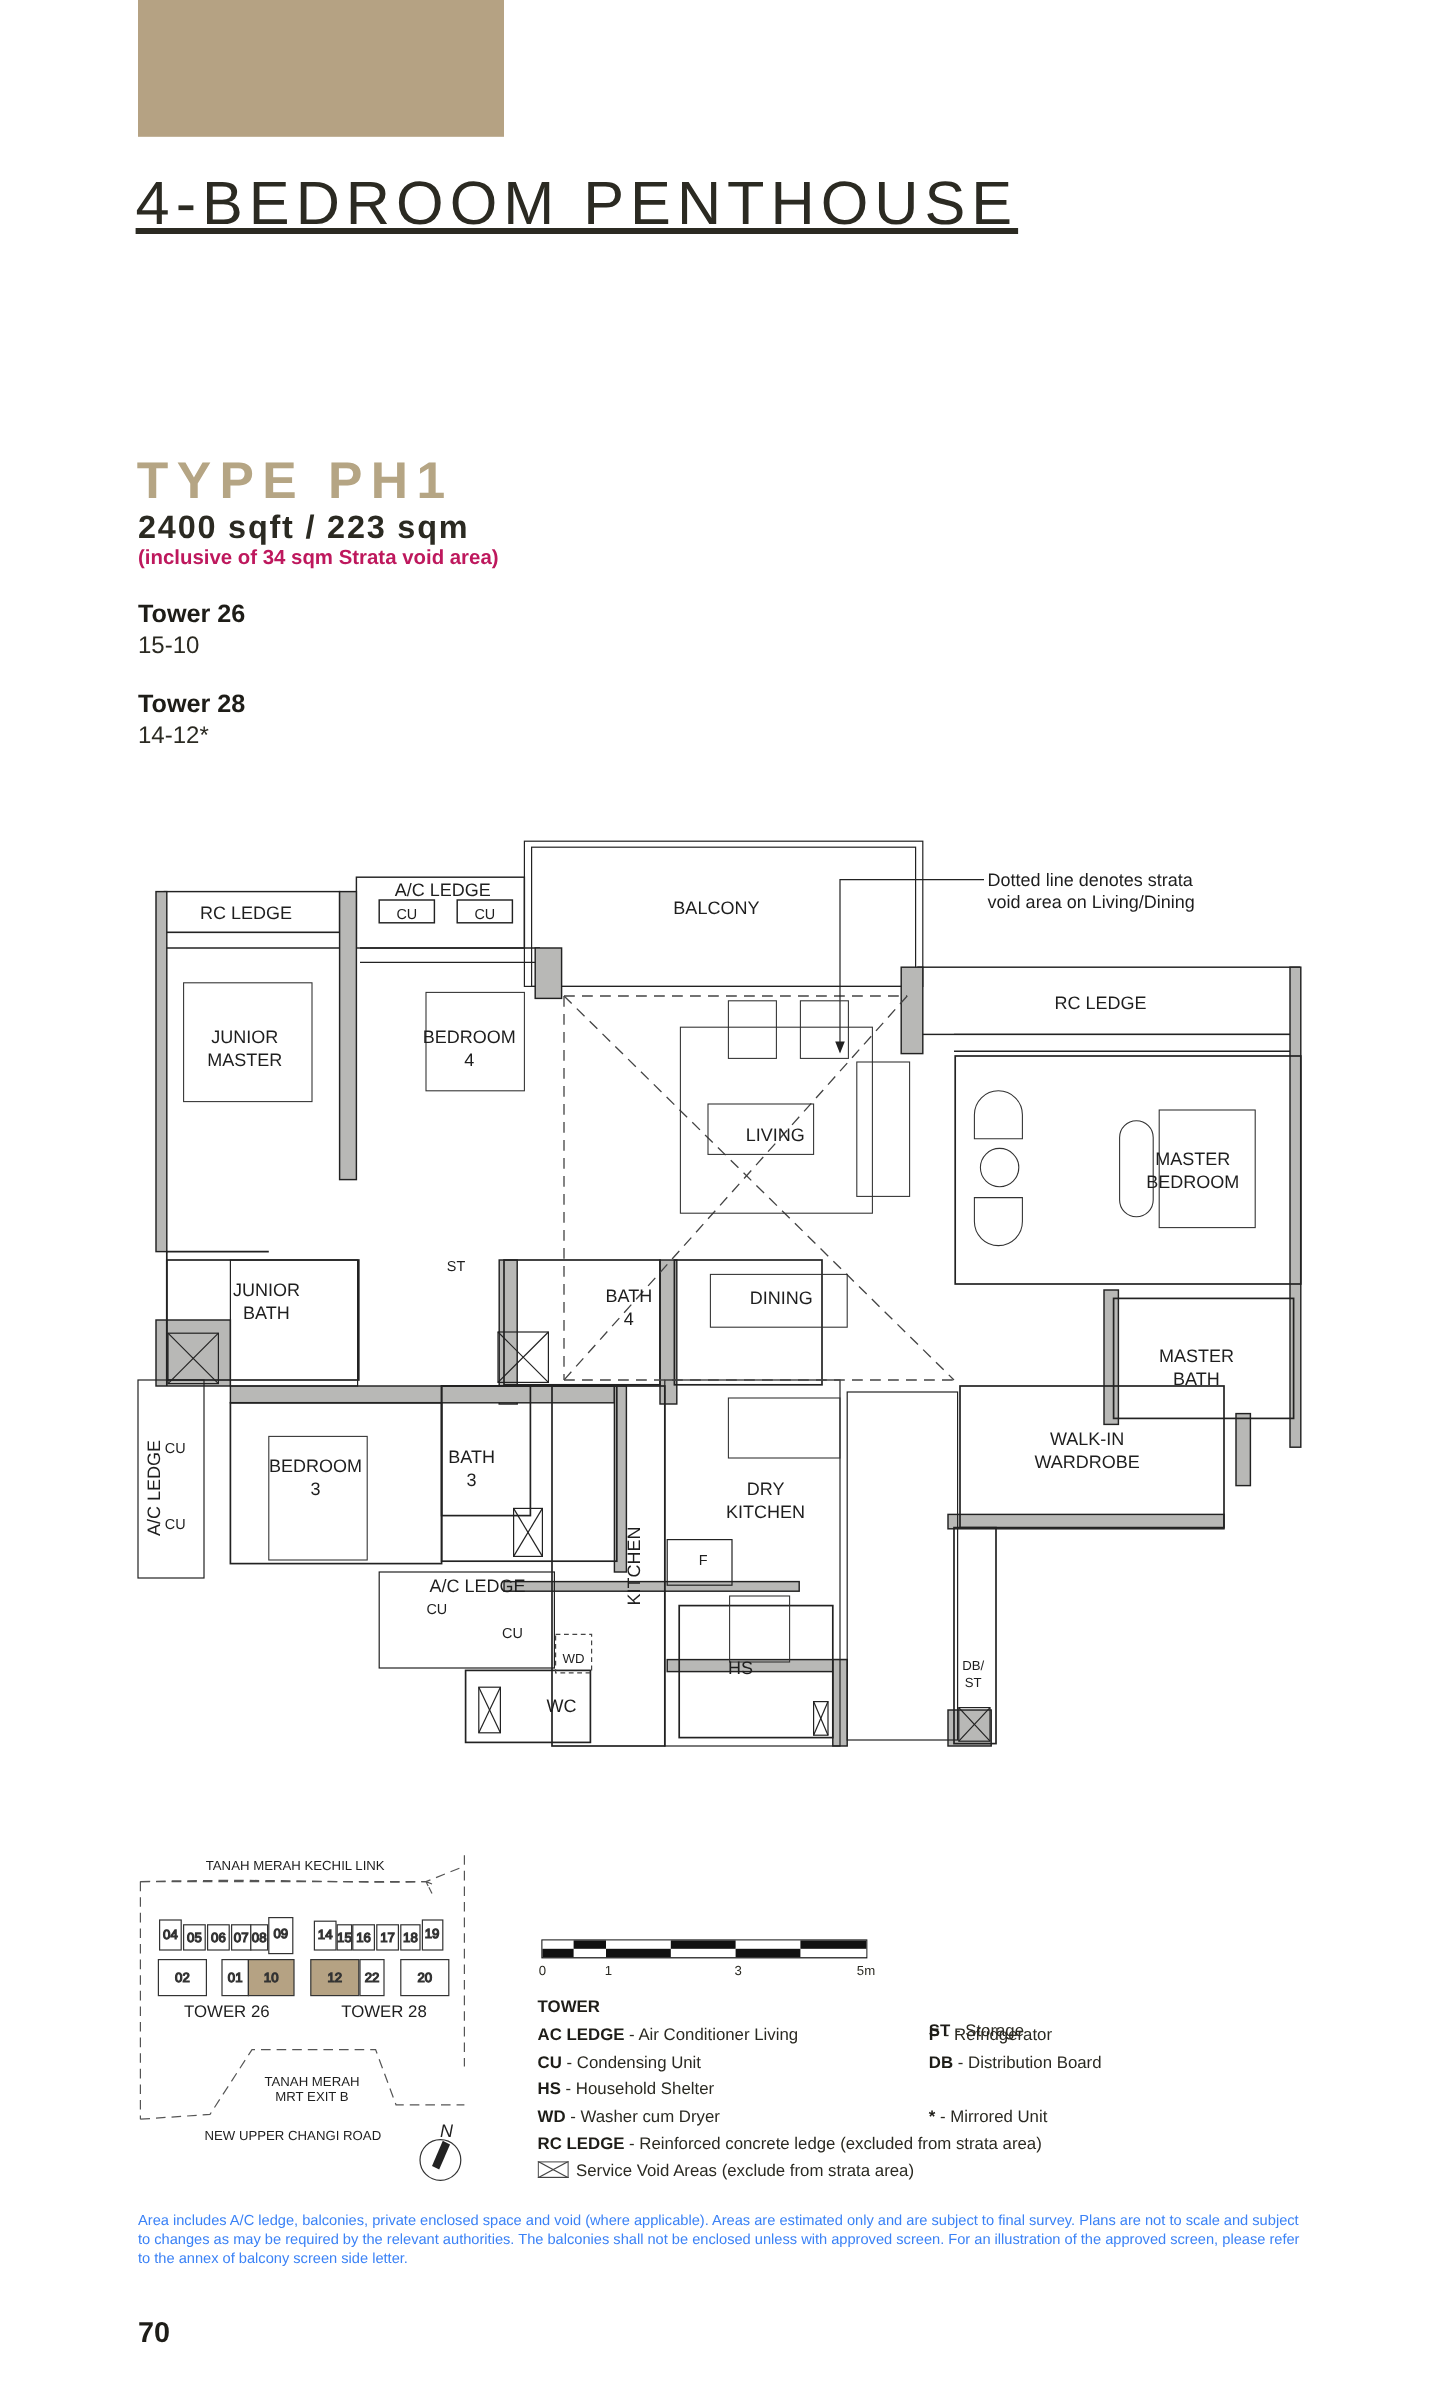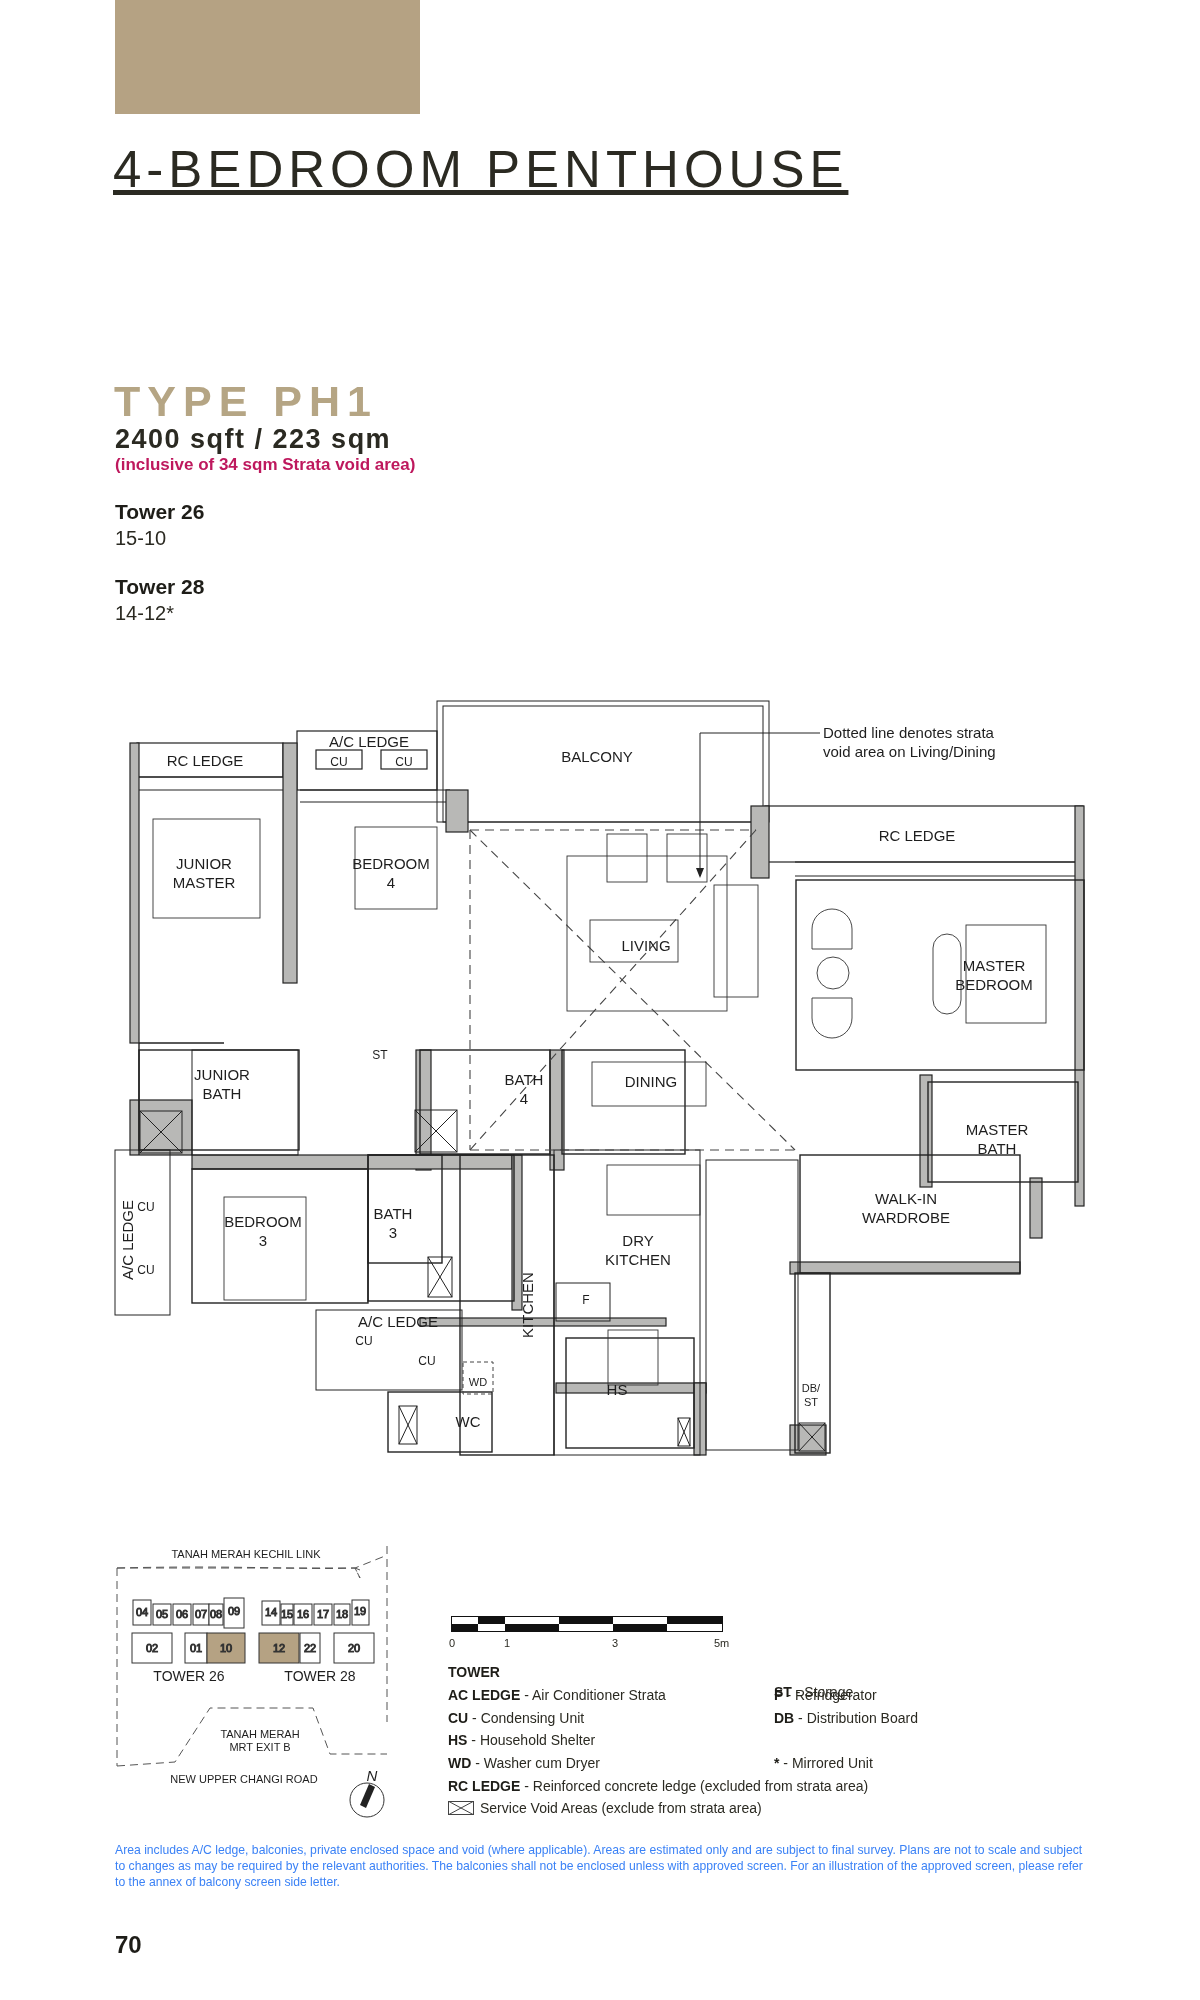--- a/index.html
+++ b/index.html
@@ -288,21 +288,21 @@
   <rect x="162" y="8" width="54" height="7" fill="#111"></rect>
 </svg>
 <div class="scale-labels">
   <span style="left:449px">0</span>
   <span style="left:504px">1</span>
   <span style="left:612px">3</span>
   <span style="left:714px">5m</span>
 </div>
 
 <div class="legend-head">TOWER</div>
-<div class="legend-item" style="left:448px;top:1687px"><b>AC LEDGE</b><span> - Air Conditioner Strata</span></div>
+<div class="legend-item" style="left:448px;top:1687px"><b>AC LEDGE</b><span> - Air Conditioner Living</span></div>
 <div class="legend-item" style="left:448px;top:1710px"><b>CU</b><span> - Condensing Unit</span></div>
 <div class="legend-item" style="left:448px;top:1732px"><b>HS</b><span> - Household Shelter</span></div>
 <div class="legend-item" style="left:448px;top:1755px"><b>WD</b><span> - Washer cum Dryer</span></div>
 <div class="legend-item" style="left:774px;top:1687px"><b>F</b><span> - Refridgerator</span></div>
 <div class="legend-item" style="left:774px;top:1710px"><b>DB</b><span> - Distribution Board</span></div>
 <div class="legend-item" style="left:774px;top:1684px"><b>ST</b><span> - Storage</span></div>
 <div class="legend-item" style="left:774px;top:1755px"><b>*</b><span> - Mirrored Unit</span></div>
 <div class="legend-item" style="left:448px;top:1778px"><b>RC LEDGE</b><span> - Reinforced concrete ledge (excluded from strata area)</span></div>
 <div class="legend-item" style="left:448px;top:1800px">
   <svg class="void-box" viewBox="0 0 26 14">

